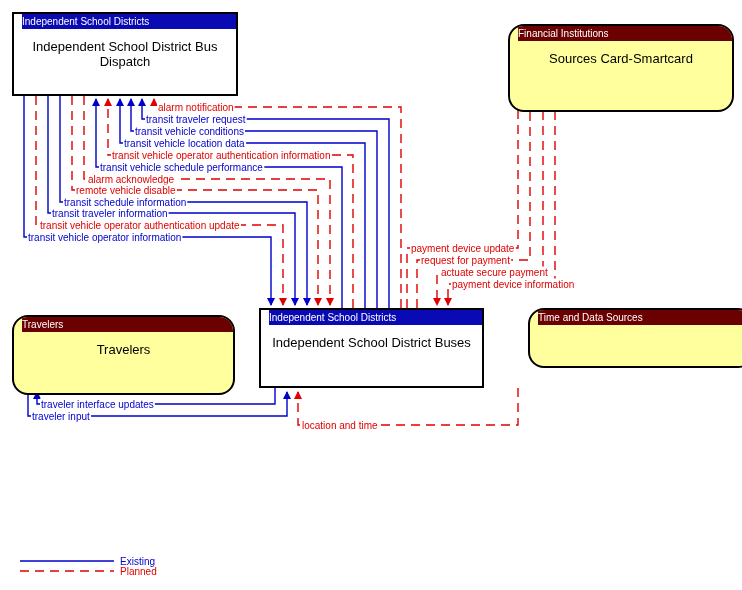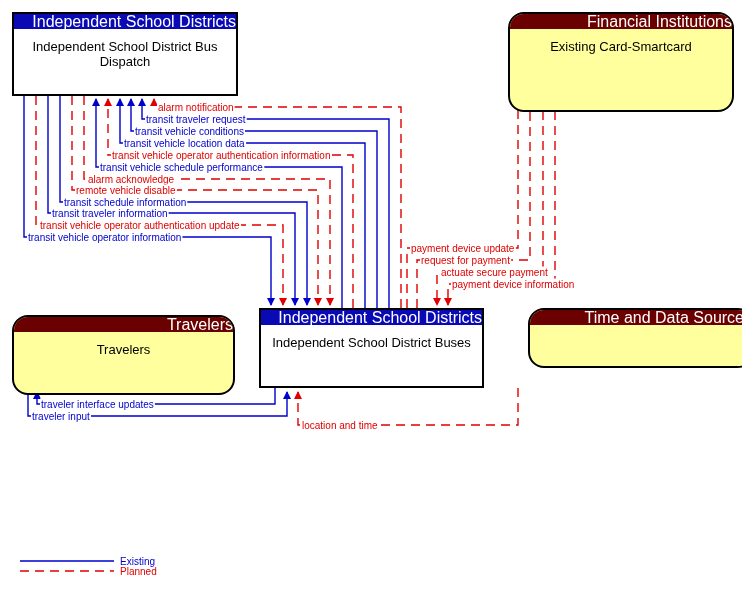--- a/index.html
+++ b/index.html
@@ -1,22 +1,22 @@
 <!DOCTYPE html>
 <html><head>
 <meta charset="utf-8">
 <style>
   html,body{margin:0;padding:0;background:#fff;}
   #stage{position:relative;width:742px;height:590px;background:#ffffff;overflow:hidden;
          font-family:"Liberation Sans",sans-serif;}
   #connector-layer{position:absolute;left:0;top:0;width:742px;height:590px;}
   svg text{font-family:"Liberation Sans",sans-serif;font-size:10px;}
   .box{position:absolute;border:2px solid #000;background:#fff;box-sizing:border-box;}
-  .box .hdr{color:#fff;text-align:right;font-size:16px;line-height:15px;height:15px;
-            white-space:nowrap;overflow:hidden;}
+  .box .hdr{color:#fff;text-align:left;font-size:10px;line-height:15px;height:15px;
+            white-space:nowrap;overflow:hidden;margin-left:8px;}
   .box .bdy{text-align:center;font-size:13px;line-height:15px;color:#000;padding:10px 4px 0 4px;}
   .subsystem .hdr{background:#0a0ab4;}
   .terminator{border-radius:16px;overflow:hidden;background:#ffff9e;}
   .terminator .hdr{background:#6b0000;}
 </style>
 </head>
 <body>
 
 <div id="stage">
 
@@ -93,23 +93,23 @@
       <polyline points="518,388 518,425 298,425 298,392" fill="none" stroke="#e00000" stroke-width="1.4" stroke-dasharray="9 6" marker-end="url(#arrow-planned)"></polyline>
       <rect x="301" y="419.5" width="78.0390625" height="11" fill="#ffffff"></rect>
       <text x="302" y="428.5" fill="#e00000">location and time</text>
     </svg>
 
   <div class="box subsystem" style="left:12px;top:12px;width:226px;height:84px">
     <div class="hdr">Independent School Districts</div>
     <div class="bdy">Independent School District Bus Dispatch</div>
   </div>
 
-  <div class="box terminator" style="left:508px;top:12px;width:226px;height:100px">
+  <div class="box terminator" style="left:508px;top:24px;width:226px;height:88px">
     <div class="hdr">Financial Institutions</div>
-    <div class="bdy">Existing Card-Smartcard</div>
+    <div class="bdy">Sources Card-Smartcard</div>
   </div>
 
   <div class="box terminator" style="left:12px;top:315px;width:223px;height:80px">
     <div class="hdr">Travelers</div>
     <div class="bdy">Travelers</div>
   </div>
 
   <div class="box subsystem" style="left:259px;top:308px;width:225px;height:80px">
     <div class="hdr">Independent School Districts</div>
     <div class="bdy">Independent School District Buses</div>

